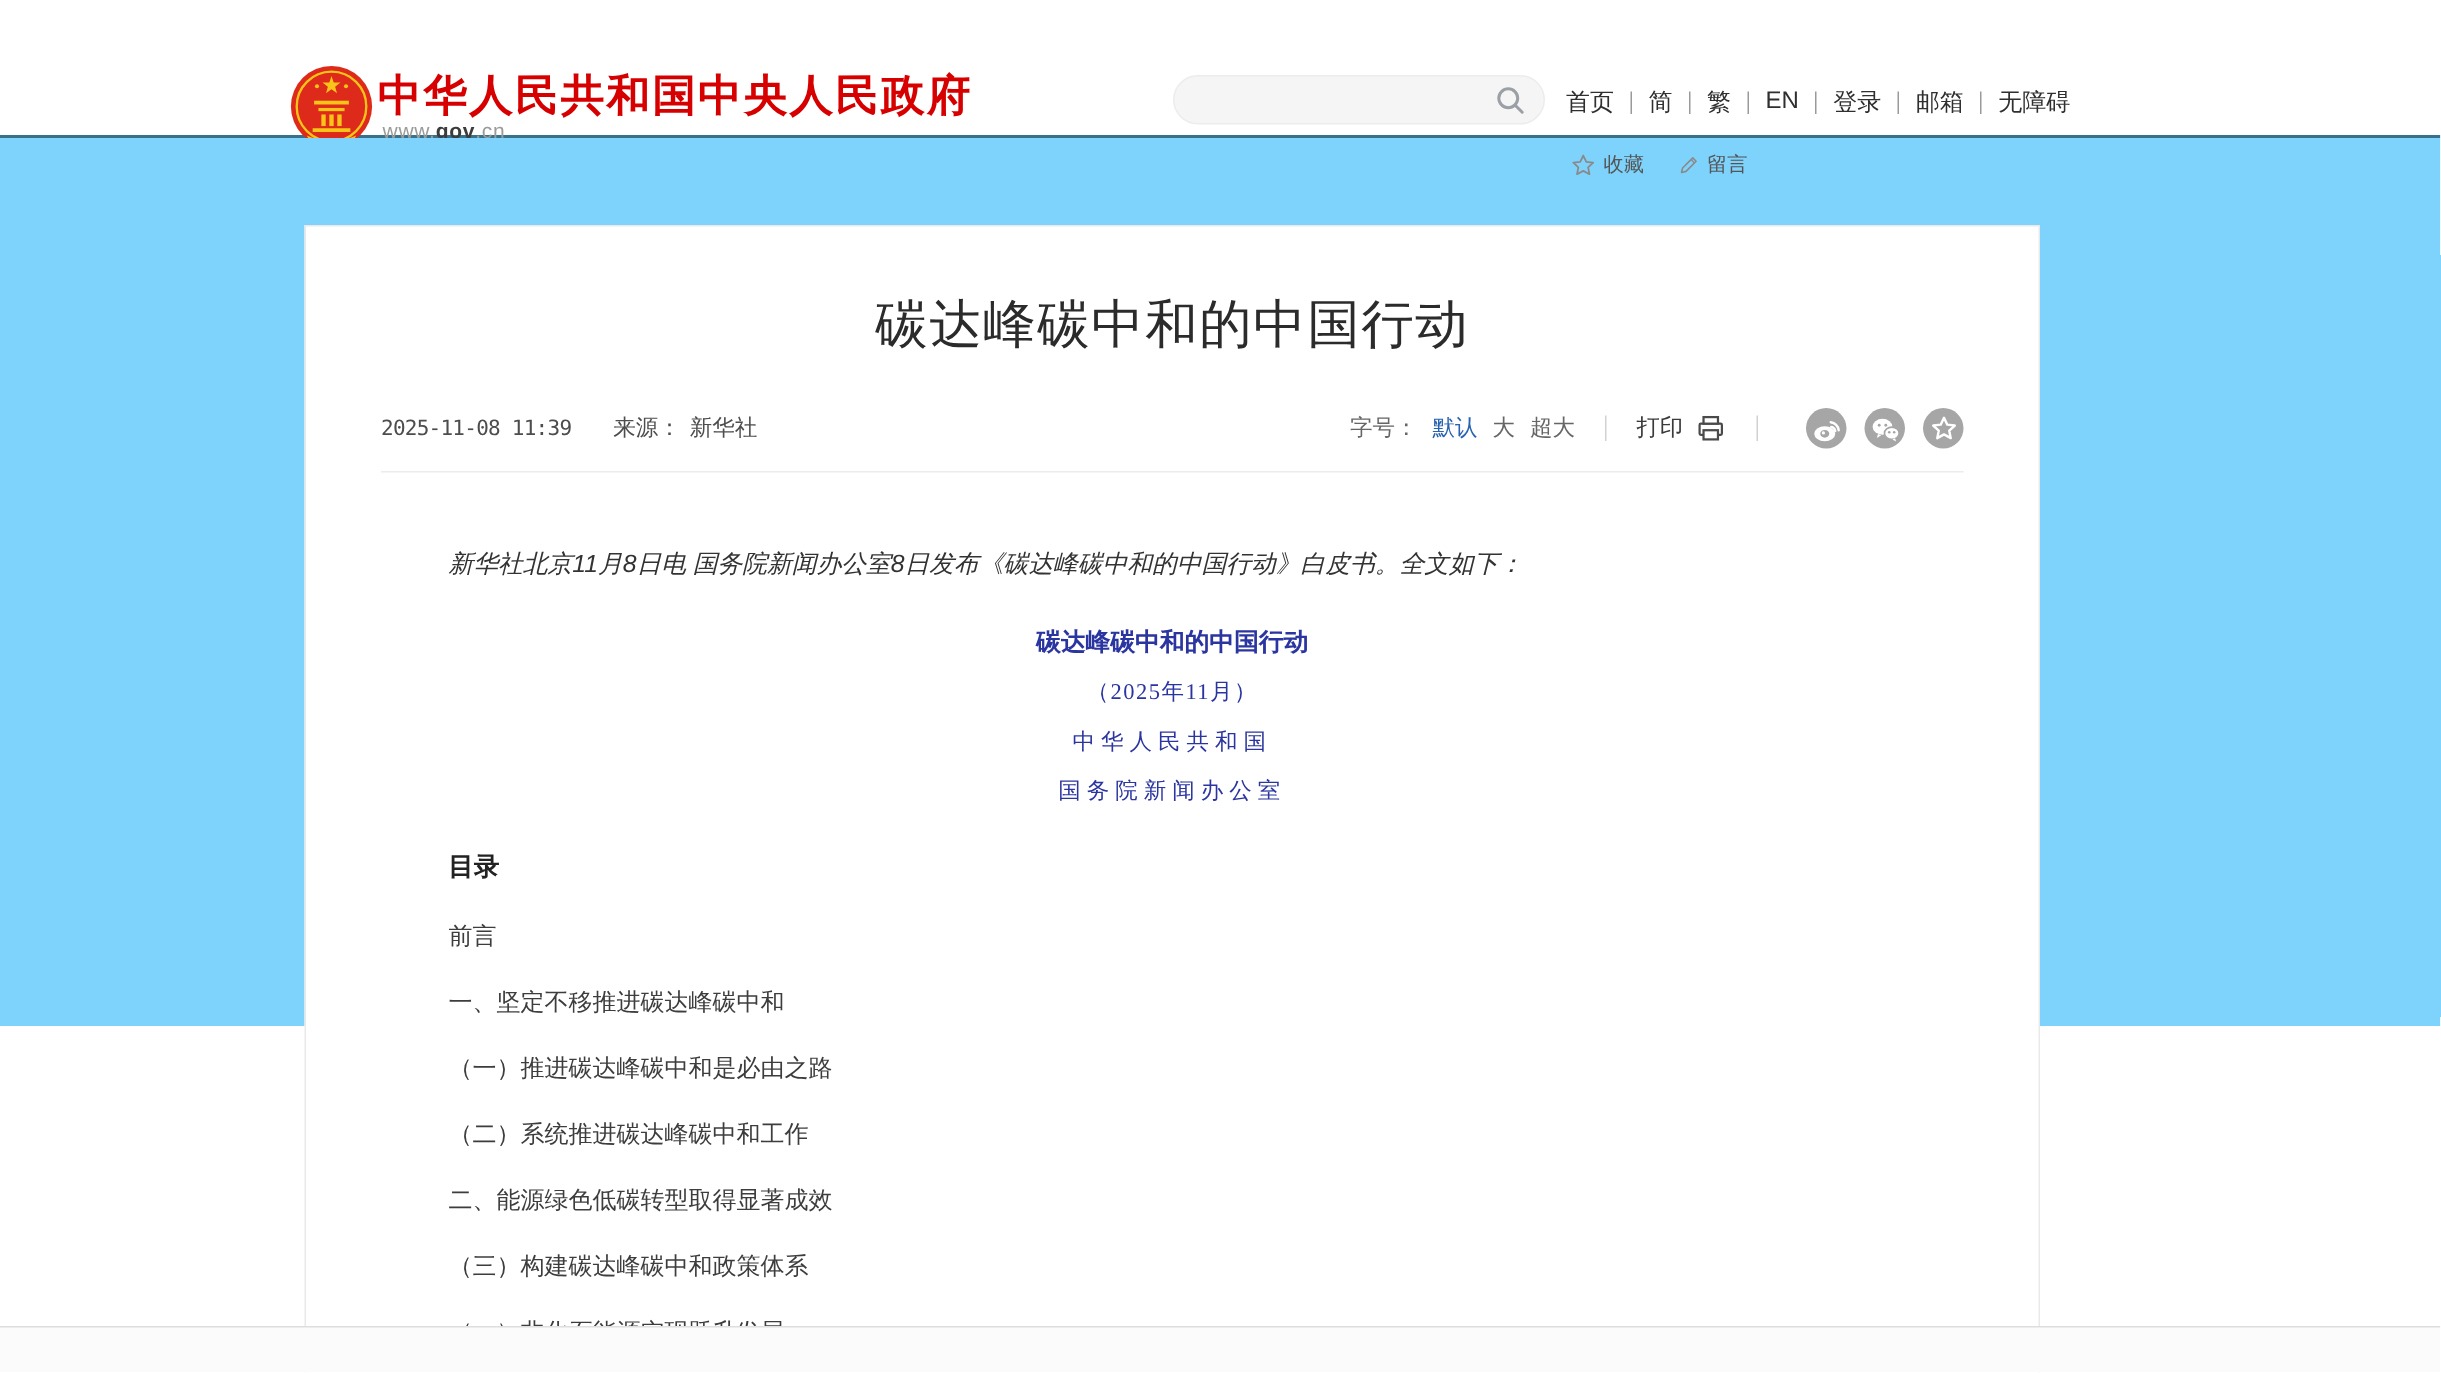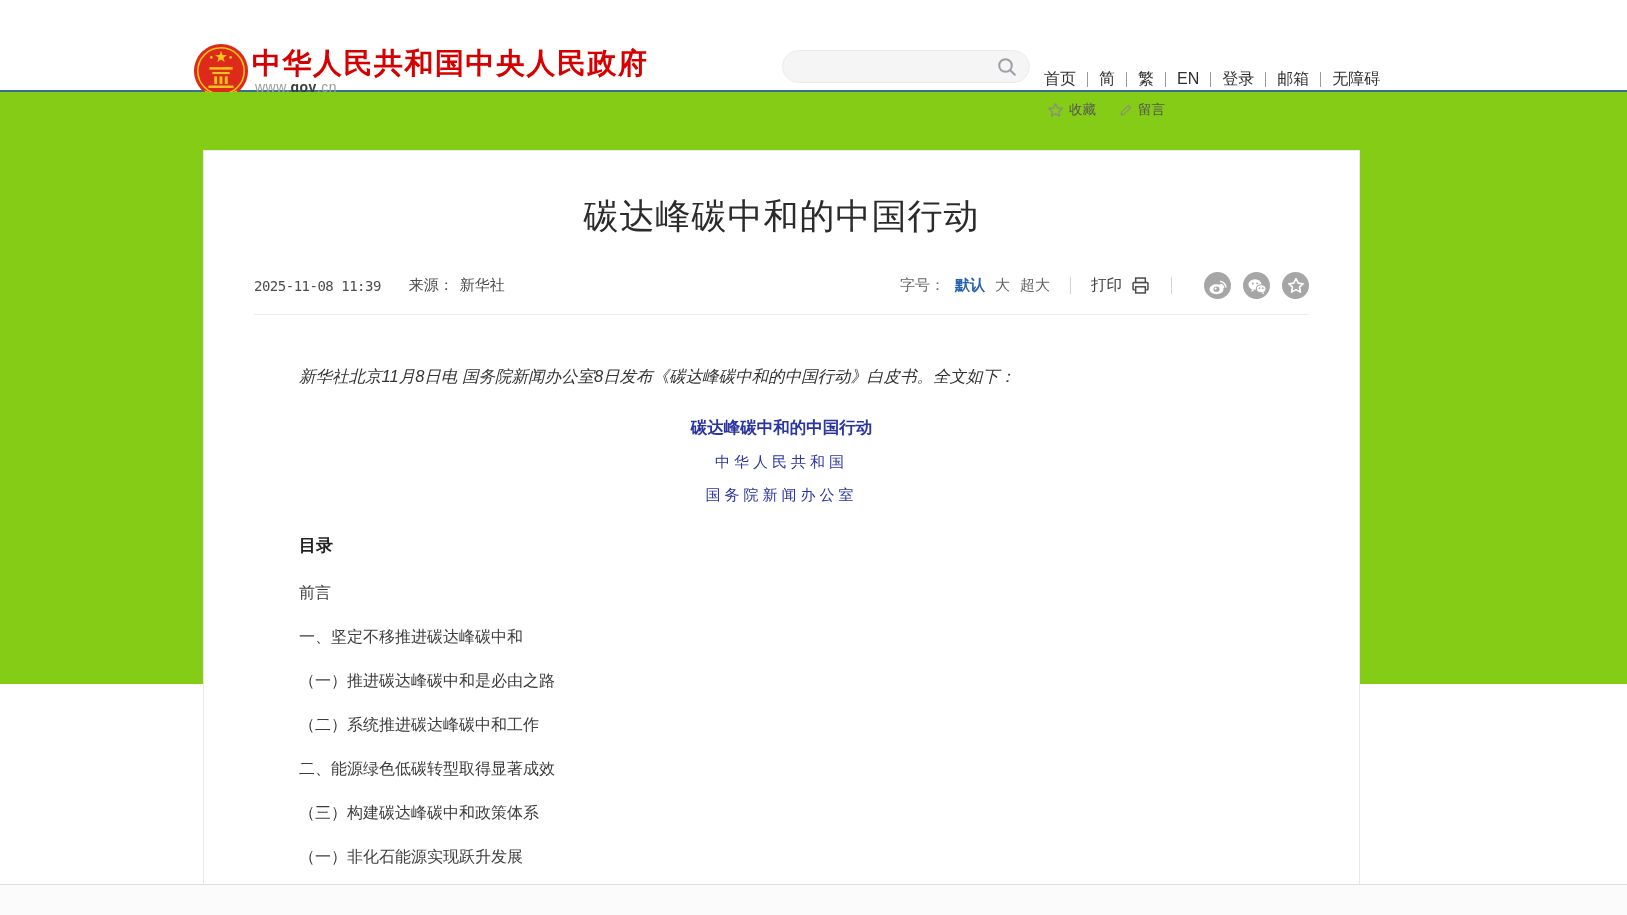--- a/index.html
+++ b/index.html
@@ -19,26 +19,26 @@
   .site-url .gov { color:#3c3c3c; font-weight:bold; }
   .search-box {
     position:absolute; left:782px; top:50px; width:248px; height:33px;
     background:#f5f5f5; border:1px solid #ececec; border-radius:17px;
   }
   .search-box input {
     position:absolute; left:16px; top:0; width:190px; height:31px;
     border:none; outline:none; background:transparent; font-size:14px; color:#333;
   }
   .search-box .mag { position:absolute; right:11px; top:5px; cursor:pointer; }
-  .top-nav { position:absolute; left:1044px; top:68px; height:22px; display:flex; align-items:center; }
+  .top-nav { position:absolute; left:1044px; top:57px; height:22px; display:flex; align-items:center; }
   .top-nav .nav-item { font-size:16px; color:#2f2f2f; cursor:pointer; white-space:nowrap; }
   .top-nav .sep { width:1px; height:15px; background:#9a9a9a; margin:0 11px; }
   .teal-line { height:2px; background:#39718a; }
   
-  .content-bg { position:relative; height:592px; background:#84cc16; }
+  .content-bg { position:relative; height:592px; background:#7dd3fc; }
   .quick-actions { position:absolute; left:1047px; top:9px; display:flex; align-items:center; font-size:13.5px; color:#555; }
   .quick-actions .qa { display:flex; align-items:center; cursor:pointer; }
   .quick-actions .qa + .qa { margin-left:22px;align-items:center; }
   .quick-actions svg { margin-right:5px; }
   .article-card {
     position:absolute; left:203px; top:58px; width:1157px; height:900px;
     background:#fff; border:1px solid #e9e9e9; border-bottom:none;
   }
   .article-title {
     margin-top:42px; text-align:center; font-size:35px; font-weight:400;
@@ -48,21 +48,21 @@
     margin:32px 50px 0 50px; padding-bottom:15px; border-bottom:1px solid #ececec;
     display:flex; justify-content:space-between; align-items:center;
   }
   .meta-left { display:flex; align-items:center; color:#4d4d4d; }
   .meta-date { font-family:"DejaVu Sans Mono",monospace; font-size:14px; letter-spacing:-0.5px; }
   .meta-source-label { margin-left:28px; font-size:15px; color:#4d4d4d; }
   .meta-source { margin-left:6px; font-size:15px; color:#4d4d4d; }
   .meta-right { display:flex; align-items:center; }
   .fs-label { font-size:15px; color:#666; }
   .fs-opt { font-size:15px; color:#666; margin-left:10px; cursor:pointer; }
-  .fs-opt.selected { color:#2763b0; font-weight:bold; }
+  .fs-opt.selected { color:#2763b0; font-weight:normal; }
   .vbar { width:1px; height:17px; background:#d2d2d2; margin:0 20px; }
   .print-btn { display:flex; align-items:center; cursor:pointer; }
   .print-label { font-size:15.5px; color:#3a3a3a; margin-right:8px; }
   .share-circle {
     width:27px; height:27px; border-radius:50%; background:#a6a6a6;
     display:flex; align-items:center; justify-content:center; margin-left:12px; cursor:pointer;
   }
   .article-body { margin:0 95px; font-size:16.5px; color:#333; }
   .lead { margin-top:49px; line-height:24px;font-style:italic; }
   .doc-title { margin-top:29px; text-align:center; font-size:16.5px; font-weight:bold; color:#2b35a0; }
@@ -194,20 +194,21 @@
             <svg width="24" height="24" viewBox="0 0 24 24">
               <path d="M12 4.5l2.2 4.6 5 .6-3.7 3.4 1 5-4.5-2.5-4.5 2.5 1-5-3.7-3.4 5-.6z" fill="none" stroke="#fff" stroke-width="1.6" stroke-linejoin="round"></path>
             </svg>
           </span>
         </div>
       </div>
 
       <div class="article-body">
         <p class="lead">新华社北京11月8日电 国务院新闻办公室8日发布《碳达峰碳中和的中国行动》白皮书。全文如下：</p>
         <p class="doc-title">碳达峰碳中和的中国行动</p>
+        <p class="doc-date">（2025年11月）</p>
         <p class="doc-org">中华人民共和国</p>
         <p class="doc-org">国务院新闻办公室</p>
         <p class="toc-heading">目录</p>
         <p class="toc-item">前言</p>
         <p class="toc-item">一、坚定不移推进碳达峰碳中和</p>
         <p class="toc-item">（一）推进碳达峰碳中和是必由之路</p>
         <p class="toc-item">（二）系统推进碳达峰碳中和工作</p>
         <p class="toc-item">二、能源绿色低碳转型取得显著成效</p>
         <p class="toc-item">（三）构建碳达峰碳中和政策体系</p>
         <p class="toc-item">（一）非化石能源实现跃升发展</p>

